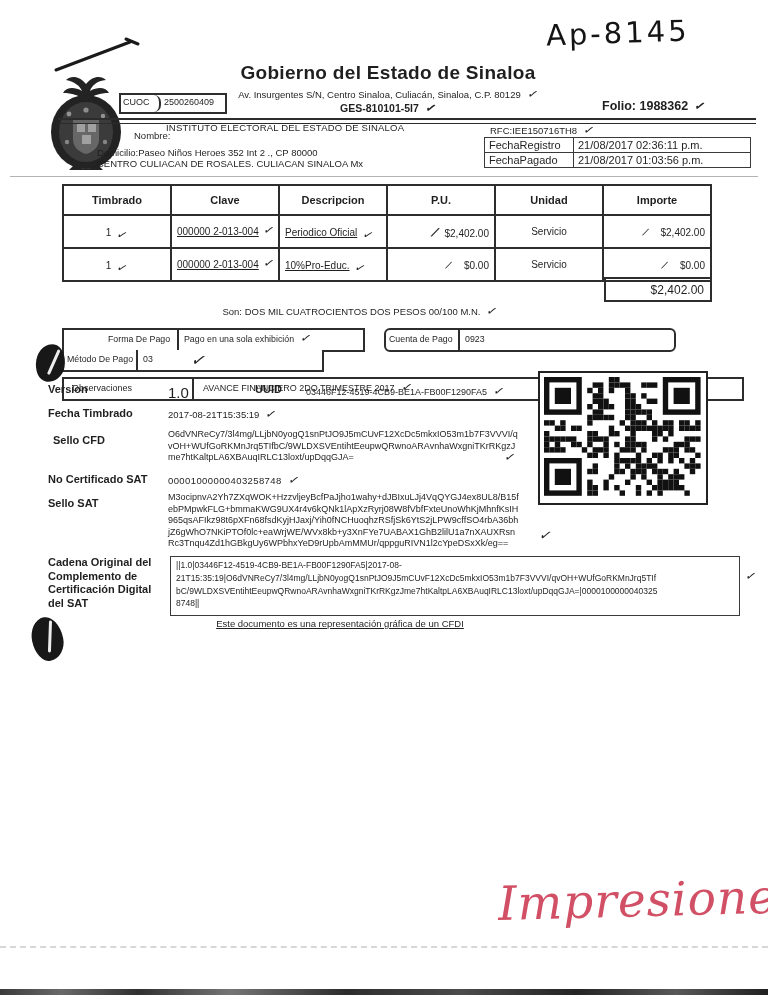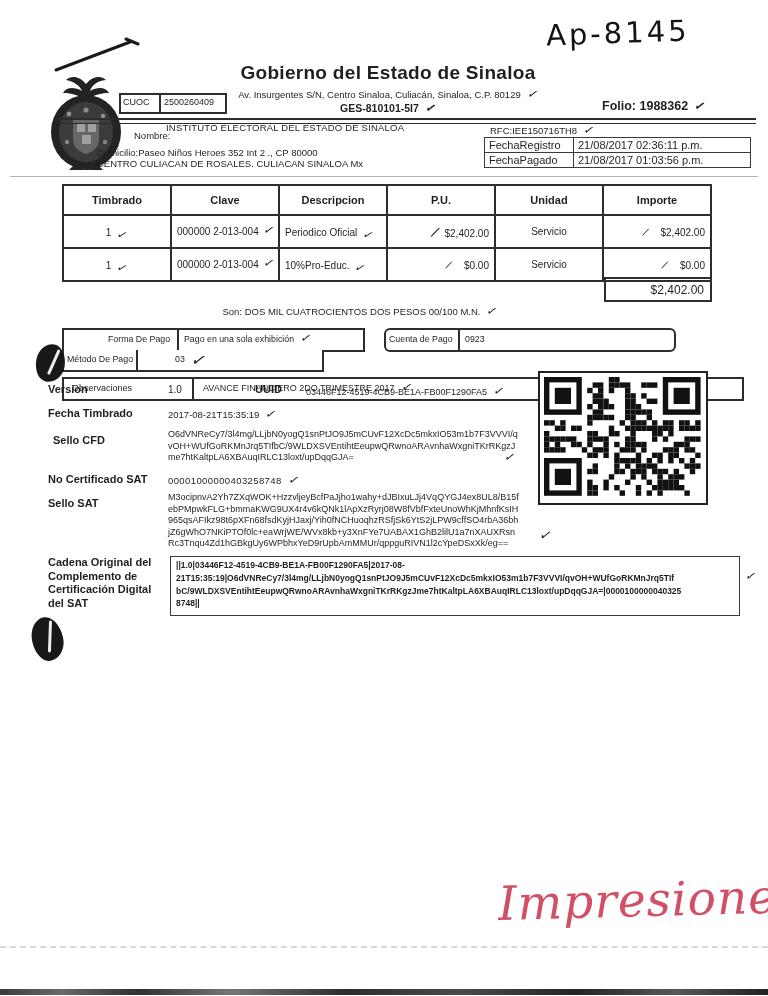--- a/index.html
+++ b/index.html
@@ -20,74 +20,74 @@
   }
   
   .pen-slash { position:absolute; left:50px; top:34px; }
   .seal { position:absolute; left:44px; top:72px; }
   .hdr { position:absolute; left:178px; top:62px; width:420px; text-align:center; }
   .hdr-title { font-size:19px; font-weight:bold; letter-spacing:.3px; }
   .hdr-addr  { font-size:9.5px; margin-top:4px; }
   .hdr-ges   { font-size:10.5px; font-weight:bold; margin-top:2px; }
   .folio { position:absolute; left:602px; top:99px; font-size:12.5px; font-weight:bold; white-space:nowrap; }
   .cuoc { position:absolute; left:119px; top:93px; height:17px; display:flex; border:2px solid #2e2e2e; font-size:9px; line-height:15px; background:#fff; }
-  .cuoc-label { width:34px; padding:0 2px; border-right:2px solid #2e2e2e; }
+  .cuoc-label { width:34px; padding:0 2px; border-right:2px solid #2e2e2e;border-radius:7px; }
   .cuoc-value { width:58px; padding:0 3px; }
   .rule-main { position:absolute; left:58px; top:118px; width:698px; height:3px; border-top:2px solid #2c2c2c; border-bottom:1px solid #2c2c2c; }
   .nombre-label { position:absolute; left:134px; top:130px; font-size:9.5px; }
   .nombre-value { position:absolute; left:166px; top:122px; font-size:9.5px; letter-spacing:.2px; }
   .rfc { position:absolute; left:490px; top:124px; font-size:9.5px; }
   .fechas { position:absolute; left:484px; top:137px; border-collapse:collapse; font-size:11px;padding-left:28px; }
   .fechas td { border:1px solid #3a3a3a; padding:1px 4px; height:12px; white-space:nowrap; }
   .fechas td.fl { width:80px; }
   .fechas td.fv { width:168px; }
   .dom1 { position:absolute; left:97px; top:147px; font-size:9.5px; }
   .dom2 { position:absolute; left:97px; top:158px; font-size:9.5px; }
   .rule-thin { position:absolute; left:10px; top:176px; width:748px; border-top:1px solid #b3b3b3; }
   
   .items { position:absolute; left:62px; top:184px; width:650px; border-collapse:collapse; table-layout:fixed; }
   .items th { border:2px solid #2d2d2d; font-size:11px; height:26px; background:#fff; }
   .items td { border:2px solid #2d2d2d; height:31px; padding:0 5px; font-size:10px; position:relative; }
-  .c { text-align:center; } .r { text-align:right; } .l { text-align:left; }
+  .c { text-align:center; } .r { text-align:right; } .l { text-align:left;text-decoration:underline; }
   .total-box {
     position:absolute; left:604px; top:277px; width:108px; height:25px; box-sizing:border-box;
     border:2px solid #2d2d2d; font-size:12px; line-height:22px; text-align:right; padding-right:6px;
   }
   .son { position:absolute; left:150px; top:305px; width:420px; text-align:center; font-size:9.5px; }
   
   .paybox { position:absolute; display:flex; border:2px solid #2d2d2d; height:20px; font-size:8.8px; line-height:18px; box-sizing:content-box; background:#fff; }
   .pb-forma  { left:62px;  top:328px; width:258px;padding-left:41px; }
-  .pb-metodo { left:62px;  top:350px; width:258px; border-top:none;gap:32px; }
+  .pb-metodo { left:62px;  top:350px; width:258px; border-top:none; }
   .pb-cuenta { left:384px; top:328px; width:288px;border-radius:6px; }
   .pay-label { width:66px; padding:0 3px; border-right:2px solid #2d2d2d; white-space:nowrap; }
   .pay-value { flex:1; padding:0 5px; white-space:nowrap; }
   .obs { position:absolute; left:62px; top:377px; width:678px; display:flex; border:2px solid #2d2d2d; height:20px; font-size:9px; line-height:18px; }
   .obs-label { width:112px; padding:0 8px; border-right:2px solid #2d2d2d; }
   .obs-value { padding:0 9px; }
   
   .flabel { position:absolute; font-weight:bold; font-size:11px; white-space:pre-wrap; }
   .fvalue { position:absolute; font-size:9px; white-space:pre-wrap; }
   .lbl-version   { left:48px; top:383px; }
-  .val-version   { left:168px; top:384px; font-size:10px; }
+  .val-version   { left:168px; top:384px; font-size:15px; }
   .lbl-uuid      { left:255px; top:383px; }
   .val-uuid      { left:306px; top:385px; }
   .lbl-ftimbrado { left:48px; top:407px; }
   .val-ftimbrado { left:168px; top:408px; font-size:9.5px; }
   .lbl-sellocfd  { left:53px; top:434px; }
   .val-sellocfd  { left:168px; top:429px; width:356px; line-height:11.5px; word-break:break-all; }
   .lbl-nocert    { left:48px; top:473px; }
   .val-nocert    { left:168px; top:474px; font-size:9.5px; letter-spacing:.4px; }
   .lbl-sellosat  { left:48px; top:497px; }
   .val-sellosat  { left:168px; top:492px; width:376px; line-height:11.5px; word-break:break-all; }
   .lbl-cadena    { left:48px; top:556px; width:122px; line-height:13.5px; }
   .val-cadena-box {
     position:absolute; left:170px; top:556px; width:570px; height:60px; box-sizing:border-box;
     border:1.5px solid #3a3a3a; padding:2px 5px; overflow:hidden;
   }
-  .val-cadena { font-size:8.5px; line-height:12.8px; word-break:break-all; white-space:pre-wrap;font-weight:bold; }
+  .val-cadena { font-size:8.5px; line-height:12.8px; word-break:break-all; white-space:pre-wrap; }
   .este-doc { position:absolute; left:170px; top:618px; width:340px; text-align:center; font-size:9.5px; text-decoration:underline; }
   
   .qr-box { position:absolute; left:538px; top:371px; width:170px; height:134px; box-sizing:border-box; border:2px solid #222; background:#fff; display:flex; align-items:center; justify-content:center; }
   
   .chk { display:inline-block; color:#262626; transform:rotate(8deg) skewX(-10deg); font-size:12px; margin-left:7px; line-height:1; }
   .chk-drop { transform:rotate(16deg) translateY(3px) skewX(-8deg); }
   .chk-abs { position:absolute; margin:0; }
   .chk-metodo { left:192px; top:352px; font-size:17px; }
   .chk-sellocfd { left:505px; top:451px; }
   .chk-sellosat { left:540px; top:528px; font-size:14px; }
@@ -474,20 +474,21 @@
         <rect x="10.8" y="10.8" width="16.200000000000003" height="16.200000000000003" fill="#111"></rect>
         <rect x="118.80000000000001" y="0" width="37.800000000000004" height="37.800000000000004" fill="#111"></rect>
         <rect x="124.20000000000002" y="5.4" width="27" height="27" fill="#fff"></rect>
         <rect x="129.60000000000002" y="10.8" width="16.200000000000003" height="16.200000000000003" fill="#111"></rect>
         <rect x="0" y="81" width="37.800000000000004" height="37.800000000000004" fill="#111"></rect>
         <rect x="5.4" y="86.4" width="27" height="27" fill="#fff"></rect>
         <rect x="10.8" y="91.8" width="16.200000000000003" height="16.200000000000003" fill="#111"></rect>
       </svg>
   </div>
 
+  <div class="este-doc">Este documento es una representación gráfica de un CFDI</div>
 
   <div class="blob blob1"></div>
   <div class="blob blob2"></div>
   <div class="bottom-dash"></div>
   <div class="bottom-edge"></div>
 
   <div class="impresiones">Impresiones</div>
 
 </div>
 

